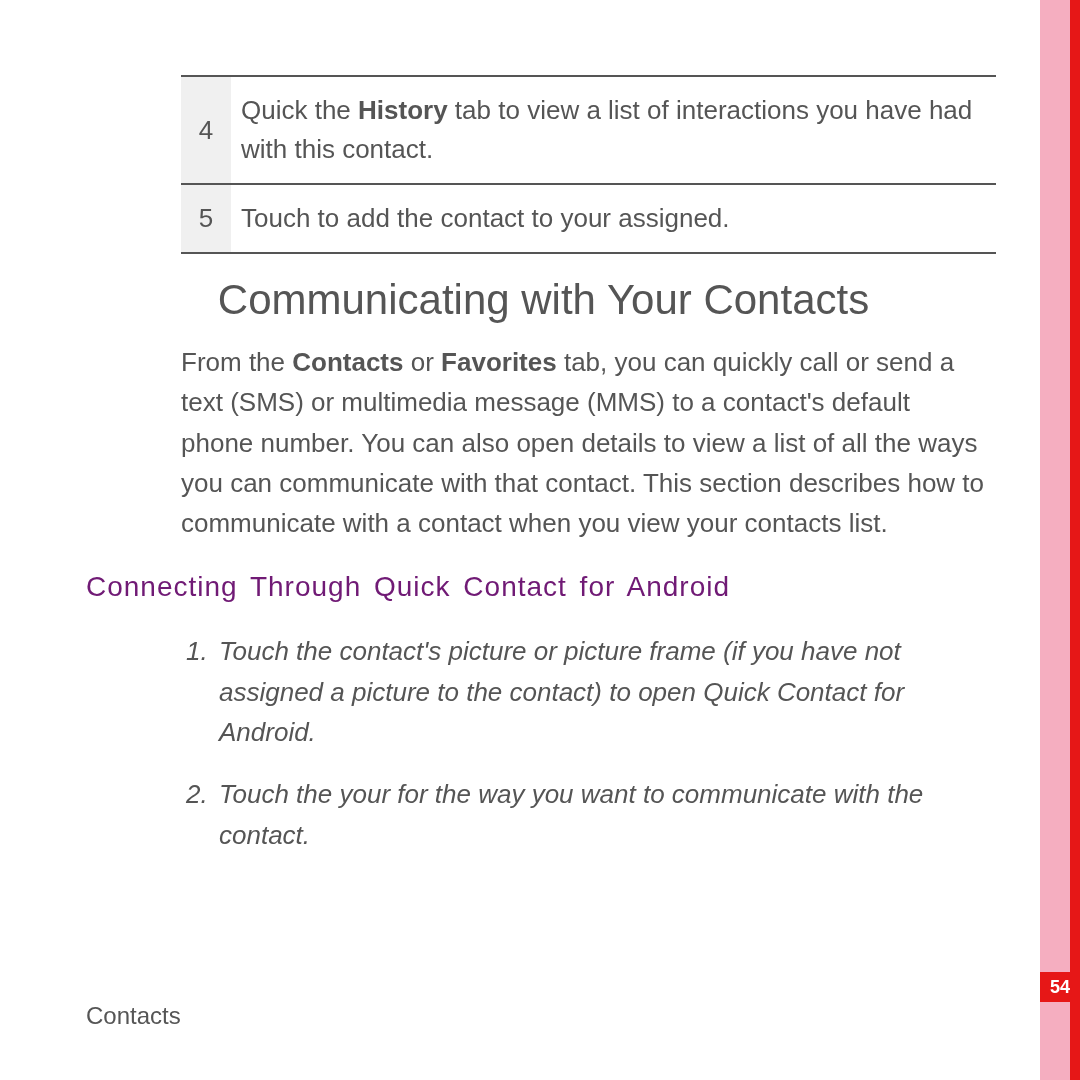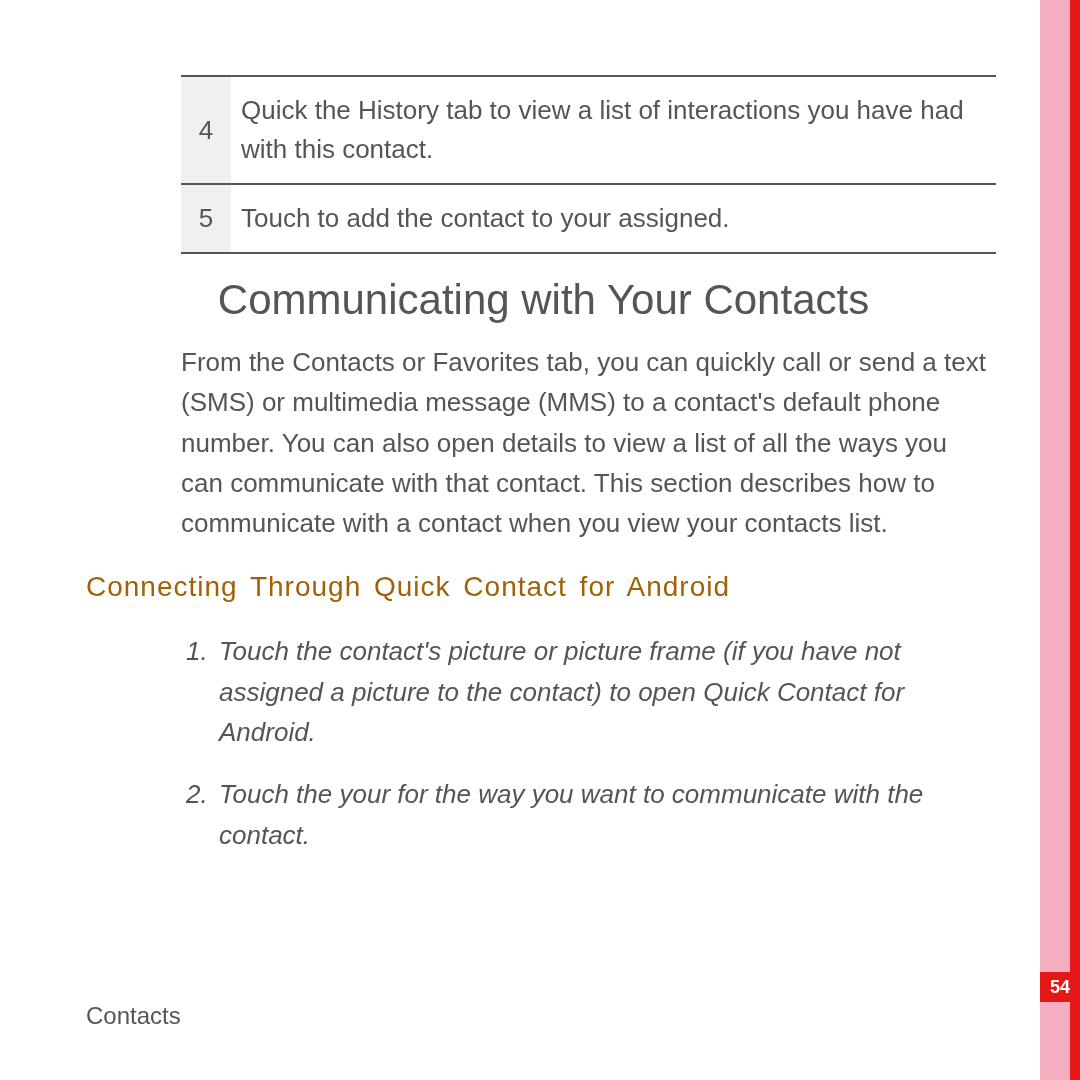--- a/index.html
+++ b/index.html
@@ -72,37 +72,37 @@
     font-size: 26px;
     line-height: 1.5;
     vertical-align: middle;
     color: #555555;
   }
   table.steps td.num {
     width: 30px;
     background: #f0f0f0;
     text-align: center;
   }
-  .bold { font-weight: normal; }
+  .bold { font-weight: bold; }
   h1.heading {
     font-size: 42px;
     font-weight: normal;
     color: #555555;
     margin: 0 0 18px 0;
     text-align: center;
   }
   p.body {
     font-size: 26px;
     line-height: 1.55;
     margin: 0 12px 28px 95px;
   }
   h2.sub {
     font-size: 28px;
     font-weight: normal;
-    color: #a16207;
+    color: #701a75;
     letter-spacing: 1px;
     word-spacing: 4px;
     margin: 0 0 28px 0;
   }
   ol.steps-list {
     margin: 0 0 0 95px;
     padding-left: 34px;
     font-size: 26px;
     line-height: 1.55;
     color: #555555;

